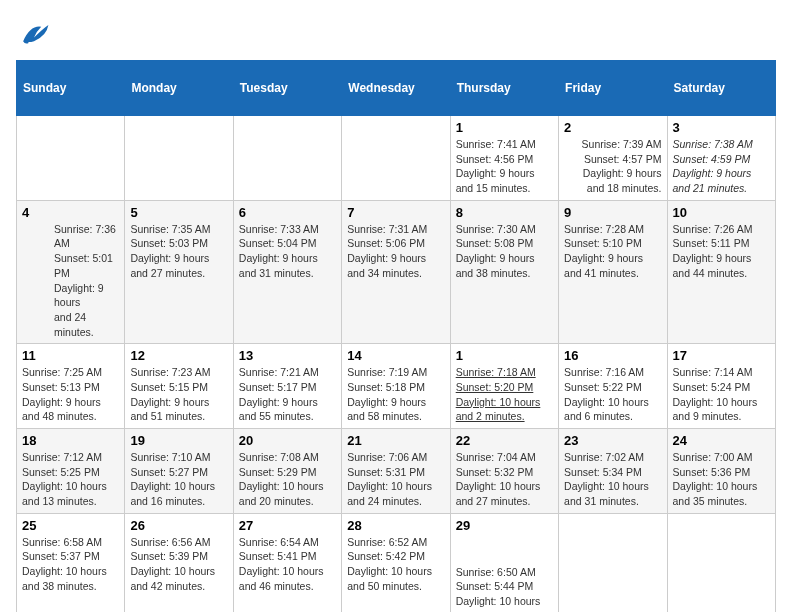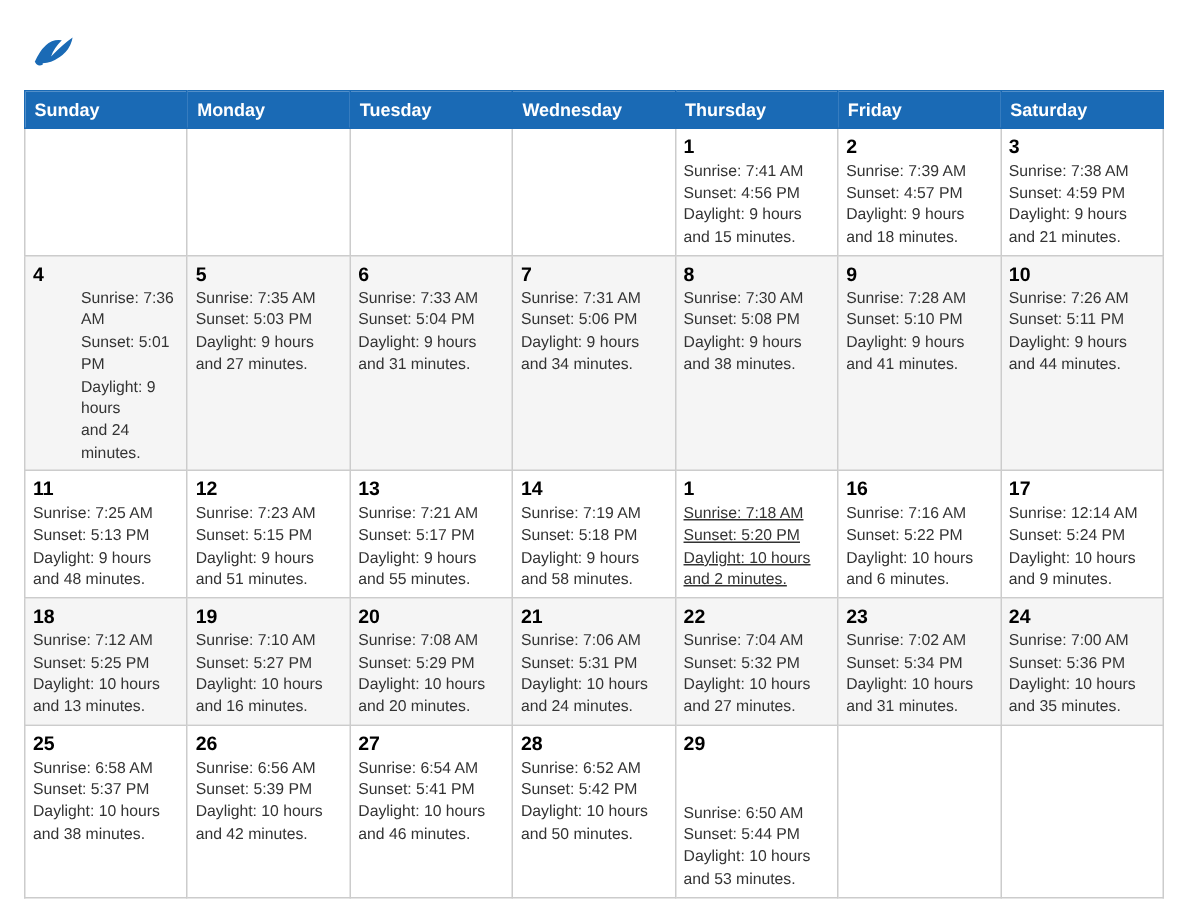--- a/index.html
+++ b/index.html
@@ -40,21 +40,21 @@
     }
     .calendar {
       width: 100%;
       border-collapse: collapse;
       font-size: 11px;
     }
     .calendar th {
       background-color: #1a6ab5;
       color: #fff;
       text-align: left;
-      padding: 5px 6px;
+      padding: 20px 6px;
       font-size: 12px;
       font-weight: bold;
       border: 1px solid #1a6ab5;
     }
     .calendar td {
       border: 1px solid #ccc;
       vertical-align: top;
       padding: 4px 5px;
       width: 108px;
       min-height: 80px;
@@ -123,28 +123,28 @@
         <td class="empty-cell"></td>
         <td>
           <span class="day-number">1</span>
           <div class="day-info" style="white-space: pre-line;">Sunrise: 7:41 AM
 Sunset: 4:56 PM
 Daylight: 9 hours
 and 15 minutes.</div>
         </td>
         <td>
           <span class="day-number">2</span>
-          <div class="day-info" style="white-space: pre-line;">Sunrise: 7:39 AM
+          <div class="day-info" style="white-space: pre-line; text-align: right;">Sunrise: 7:39 AM
 Sunset: 4:57 PM
 Daylight: 9 hours
 and 18 minutes.</div>
         </td>
         <td>
           <span class="day-number">3</span>
-          <div class="day-info" style="white-space: pre-line;">Sunrise: 7:38 AM
+          <div class="day-info" style="white-space: pre-line; font-style: italic;">Sunrise: 7:38 AM
 Sunset: 4:59 PM
 Daylight: 9 hours
 and 21 minutes.</div>
         </td>
       </tr>
       <tr>
         <td>
           <span class="day-number">4</span>
           <div class="day-info" style="white-space: pre-line; margin-left: 32px;">Sunrise: 7:36 AM
 Sunset: 5:01 PM
@@ -232,21 +232,21 @@
         </td>
         <td>
           <span class="day-number">16</span>
           <div class="day-info" style="white-space: pre-line;">Sunrise: 7:16 AM
 Sunset: 5:22 PM
 Daylight: 10 hours
 and 6 minutes.</div>
         </td>
         <td>
           <span class="day-number">17</span>
-          <div class="day-info" style="white-space: pre-line;">Sunrise: 12:14 AM
+          <div class="day-info" style="white-space: pre-line;">Sunrise: 7:14 AM
 Sunset: 5:24 PM
 Daylight: 10 hours
 and 9 minutes.</div>
         </td>
       </tr>
       <tr>
         <td>
           <span class="day-number">18</span>
           <div class="day-info" style="white-space: pre-line;">Sunrise: 7:12 AM
 Sunset: 5:25 PM

